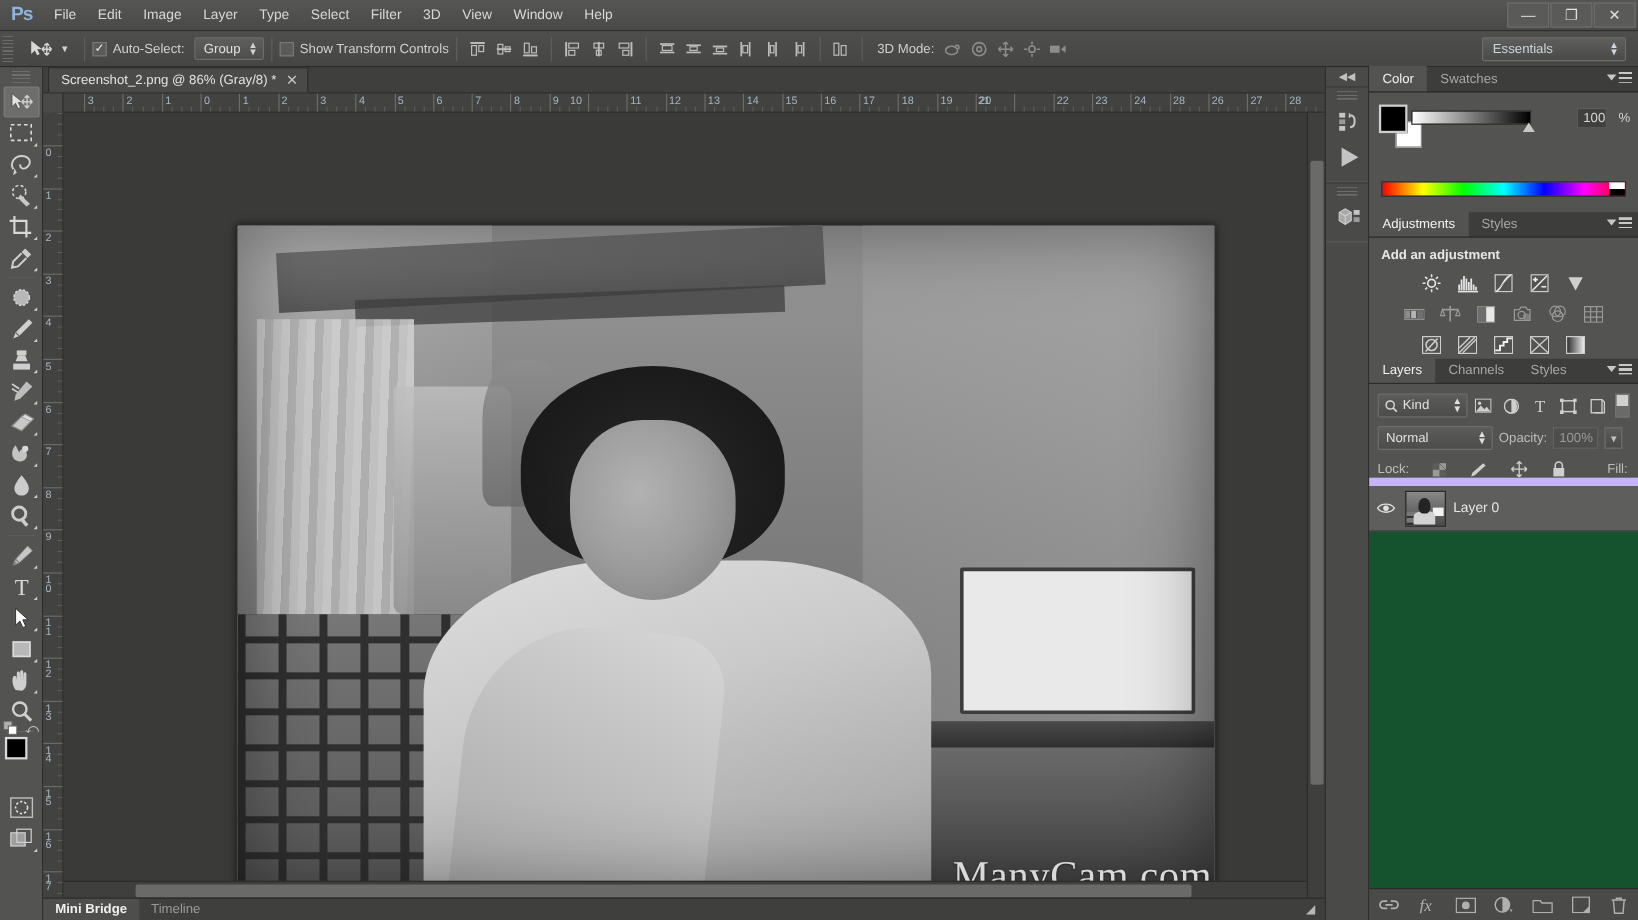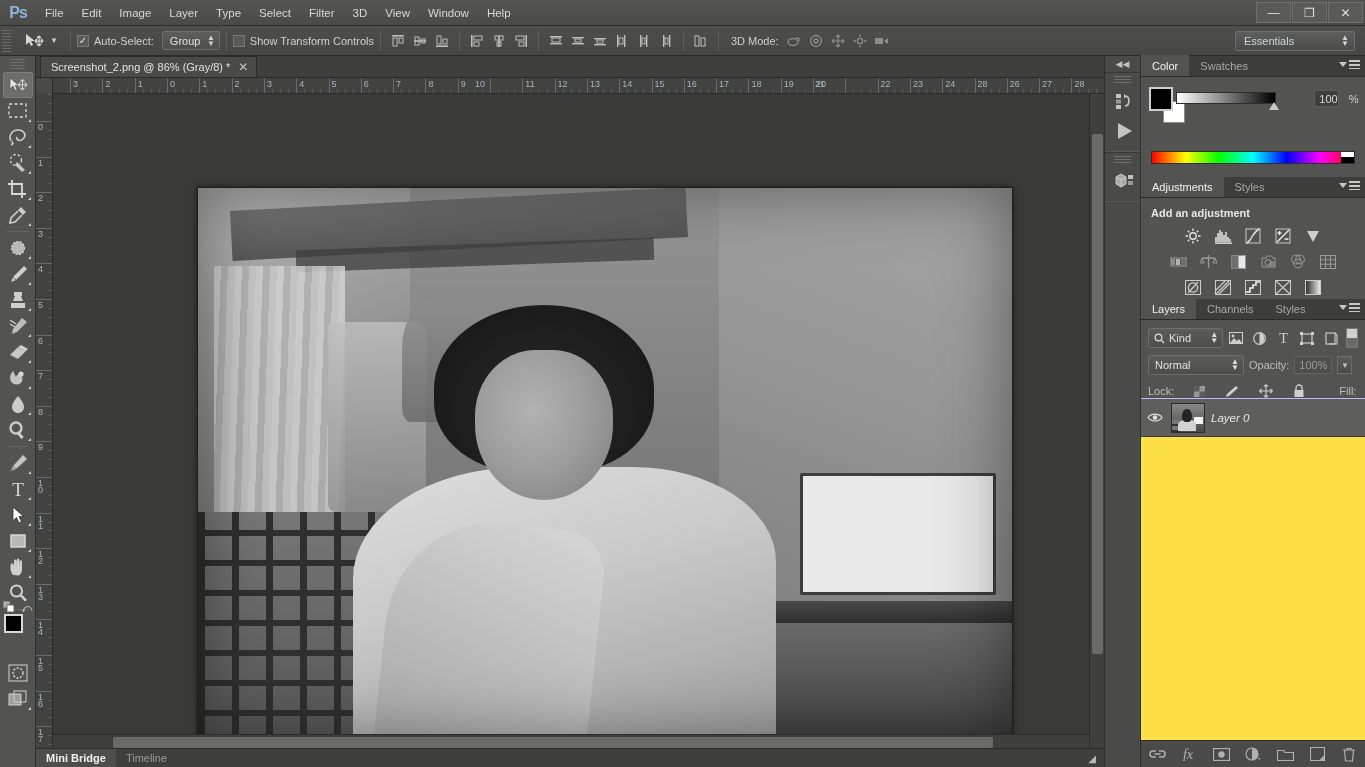--- a/index.html
+++ b/index.html
@@ -336,21 +336,21 @@
             display:flex; align-items:center; justify-content:center; color:#c0c0c0; font-size:8px; }
   .lock-row{ display:flex; align-items:center; gap:20px; padding:3px 2px 5px 2px; }
   .lock-ic{ width:16px; height:16px; display:flex; align-items:center; justify-content:center; }
   .checker{ width:11px; height:11px;
     background:
       linear-gradient(45deg,#9a9a98 25%,transparent 25% 75%,#9a9a98 75%),
       linear-gradient(45deg,#9a9a98 25%,transparent 25% 75%,#9a9a98 75%) 5.5px 5.5px,
       #5c5c5a;
     background-size:11px 11px; }
 
-  .layer-list{ background:#fde047; border-top:1px solid #c4b5fd;font-style:italic; }
+  .layer-list{ background:#14532d; border-top:7px solid #c4b5fd; }
   .layer-row{
     display:flex; align-items:center; height:38px; padding-left:4px; gap:6px;
     background:#5e5e5c; border-bottom:1px solid #3a3a38;
   }
   .eye{ width:20px; display:flex; align-items:center; justify-content:center; }
   .lay-thumb{
     width:34px; height:30px; border:1px solid #2a2a28; overflow:hidden; position:relative;
     background:linear-gradient(#888,#4a4a4a);
   }
   .lt-face{ position:absolute; left:32%; top:18%; width:30%; height:48%; background:#242424; border-radius:50% 50% 40% 40%; }
@@ -1038,20 +1038,21 @@
         <div class="ph-bag"></div>
         <div class="ph-grill"></div>
         <div class="ph-desk"></div>
         <div class="ph-deskline"></div>
         <div class="ph-laptop"></div>
         <div class="ph-shirt"></div>
         <div class="ph-arm"></div>
         <div class="ph-hair"></div>
         <div class="ph-face"></div>
         <div class="ph-vign"></div>
+        <div class="ph-watermark">ManyCam.com</div>
       </div>
     </div>
 
     <div class="scroll-v">
       <div class="sb-thumb" style="left:2px;top:40px;width:11px;height:520px;"></div>
     </div>
     <div class="scroll-h">
       <div class="sb-thumb" style="top:2px;left:60px;width:880px;height:11px;"></div>
     </div>
 

